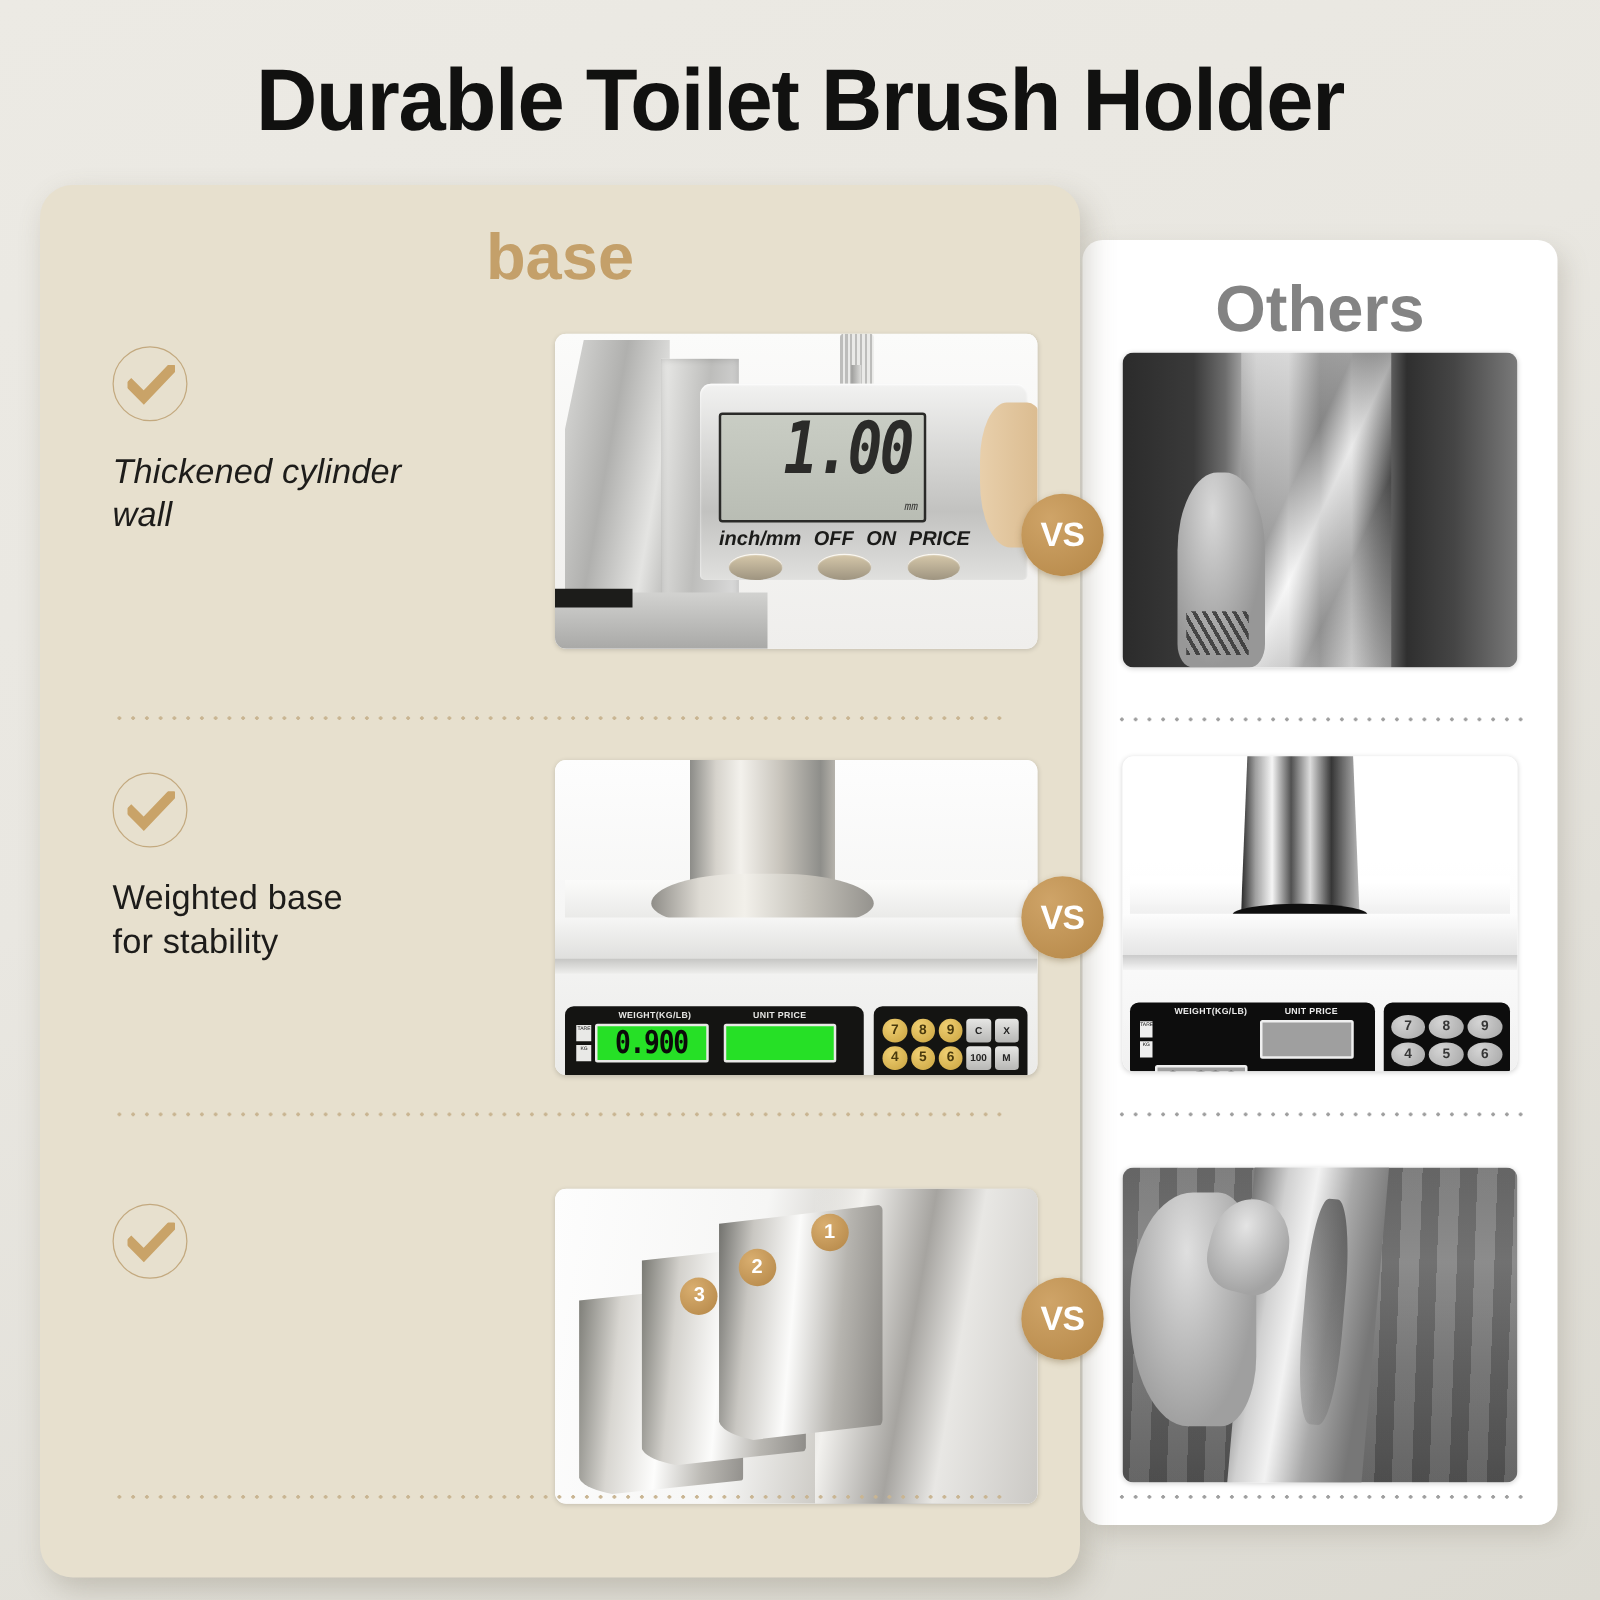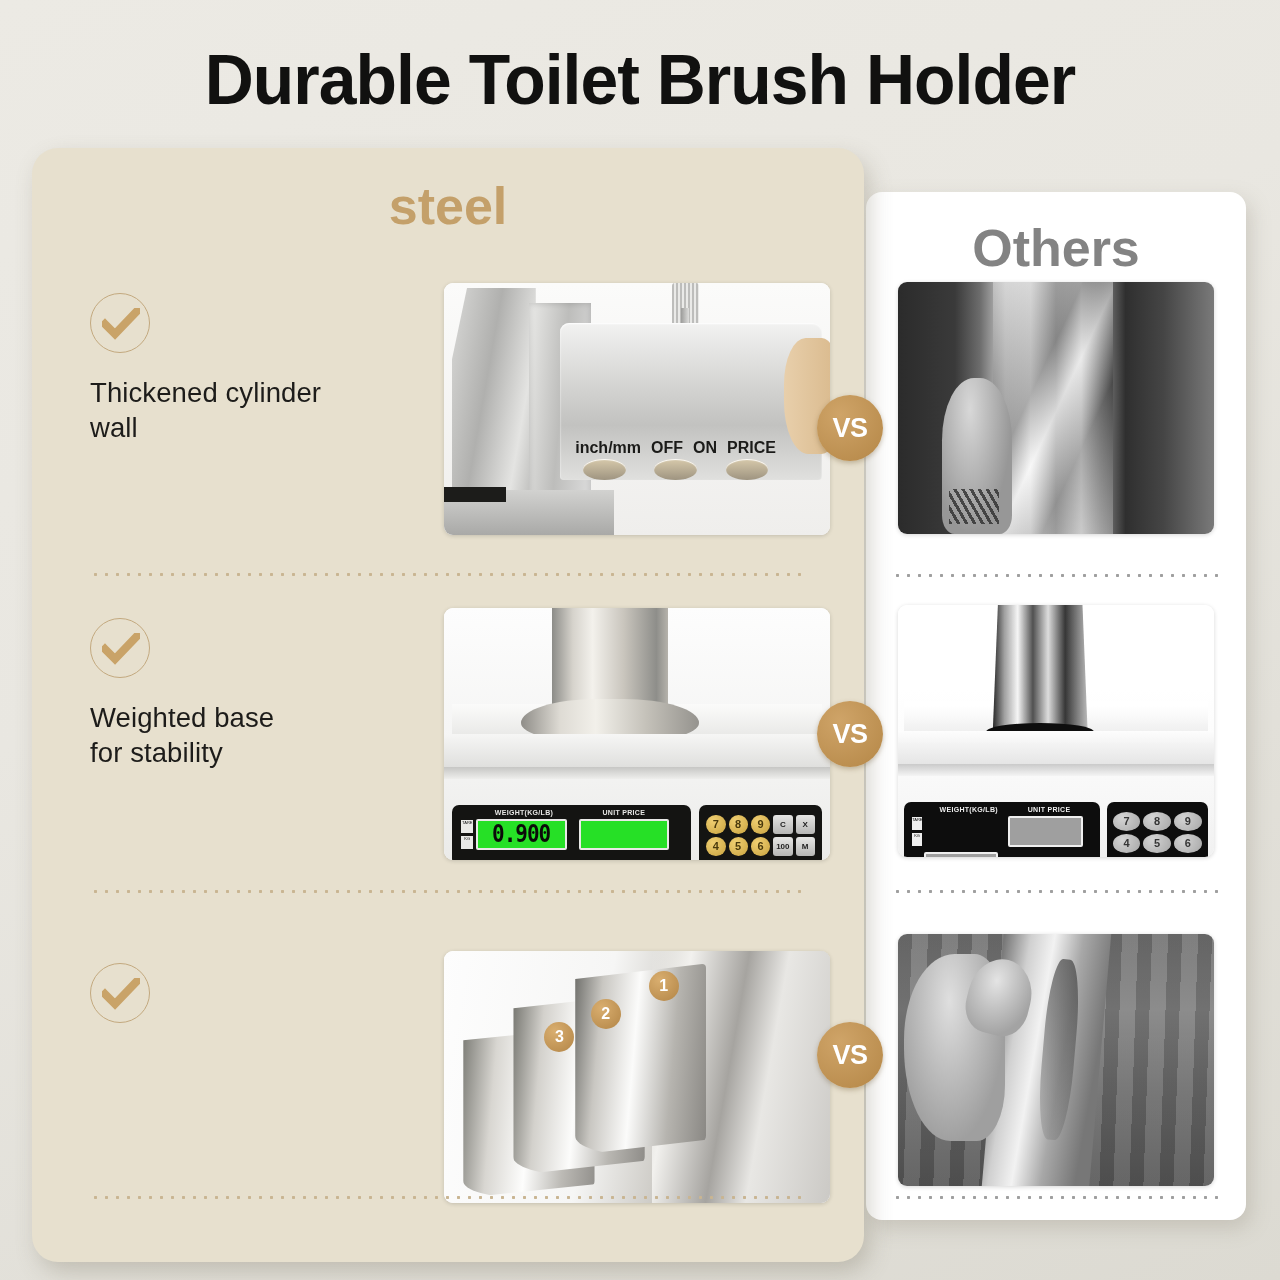--- a/index.html
+++ b/index.html
@@ -39,21 +39,21 @@
     position:absolute; left:0; top:28px; width:832px; text-align:center;
     font-size:52px; font-weight:bold; color:#c4a06a; letter-spacing:0px;
   }
   #others-label{
     position:absolute; left:0; top:26px; width:380px; text-align:center;
     font-size:52px; font-weight:bold; color:#838383;
   }
 
   
   .ours-row{ position:absolute; left:0; width:832px; height:290px; }
-  .ours-row.r1{ top:135px; }
+  .ours-row.r1{ top:119px;font-style:italic; }
   .ours-row.r2{ top:440px; }
   .ours-row.r3{ top:765px; }
 
   .feat{ position:absolute; left:58px; top:10px; width:320px; }
   .check-circle{
     width:60px; height:60px; border-radius:50%;
     border:1.6px solid #c3a97f; position:relative;
   }
   .check-circle svg{ position:absolute; left:11px; top:14px; }
   .feat-text{
@@ -232,40 +232,44 @@
     background:radial-gradient(ellipse at 40% 30%,#e8e3dc,#a8a29a 74%);
     border-radius:50% 50% 38% 38%; transform:rotate(14deg); }
 </style>
 </head>
 <body>
 
 <div id="page-title">Durable Toilet Brush Holder</div>
 
 <div id="ours-panel">
 
-  <div id="ours-label">steel</div>
+  <div id="ours-label">base</div>
 
   <div class="ours-row r1">
     <div class="feat">
       <div class="check-circle">
         <svg width="38" height="32" viewBox="0 0 38 32">
             <path d="M3 16 L13 26 L35 3" stroke="#c9a368" stroke-width="8" fill="none" stroke-linecap="square"></path>
           </svg>
       </div>
       <div class="feat-text">Thickened cylinder
 wall</div>
     </div>
 
     <div class="photo ours-photo">
       <div class="sc-caliper">
         <div class="cal-jaw"></div>
           <div class="cal-jaw2"></div>
         <div class="cal-screw"></div>
           <div class="cal-screwstem"></div>
         <div class="cal-body"></div>
+        <div class="lcd">
+          <div class="lcd-val">1.00</div>
+          <div class="lcd-unit">mm</div>
+        </div>
         <div class="cal-labels">
           <span>inch/mm</span>
           <span>OFF</span>
           <span>ON</span>
           <span>PRICE</span>
         </div>
         <div class="cal-btns">
           <div class="cal-btn"></div>
           <div class="cal-btn"></div>
           <div class="cal-btn"></div>

